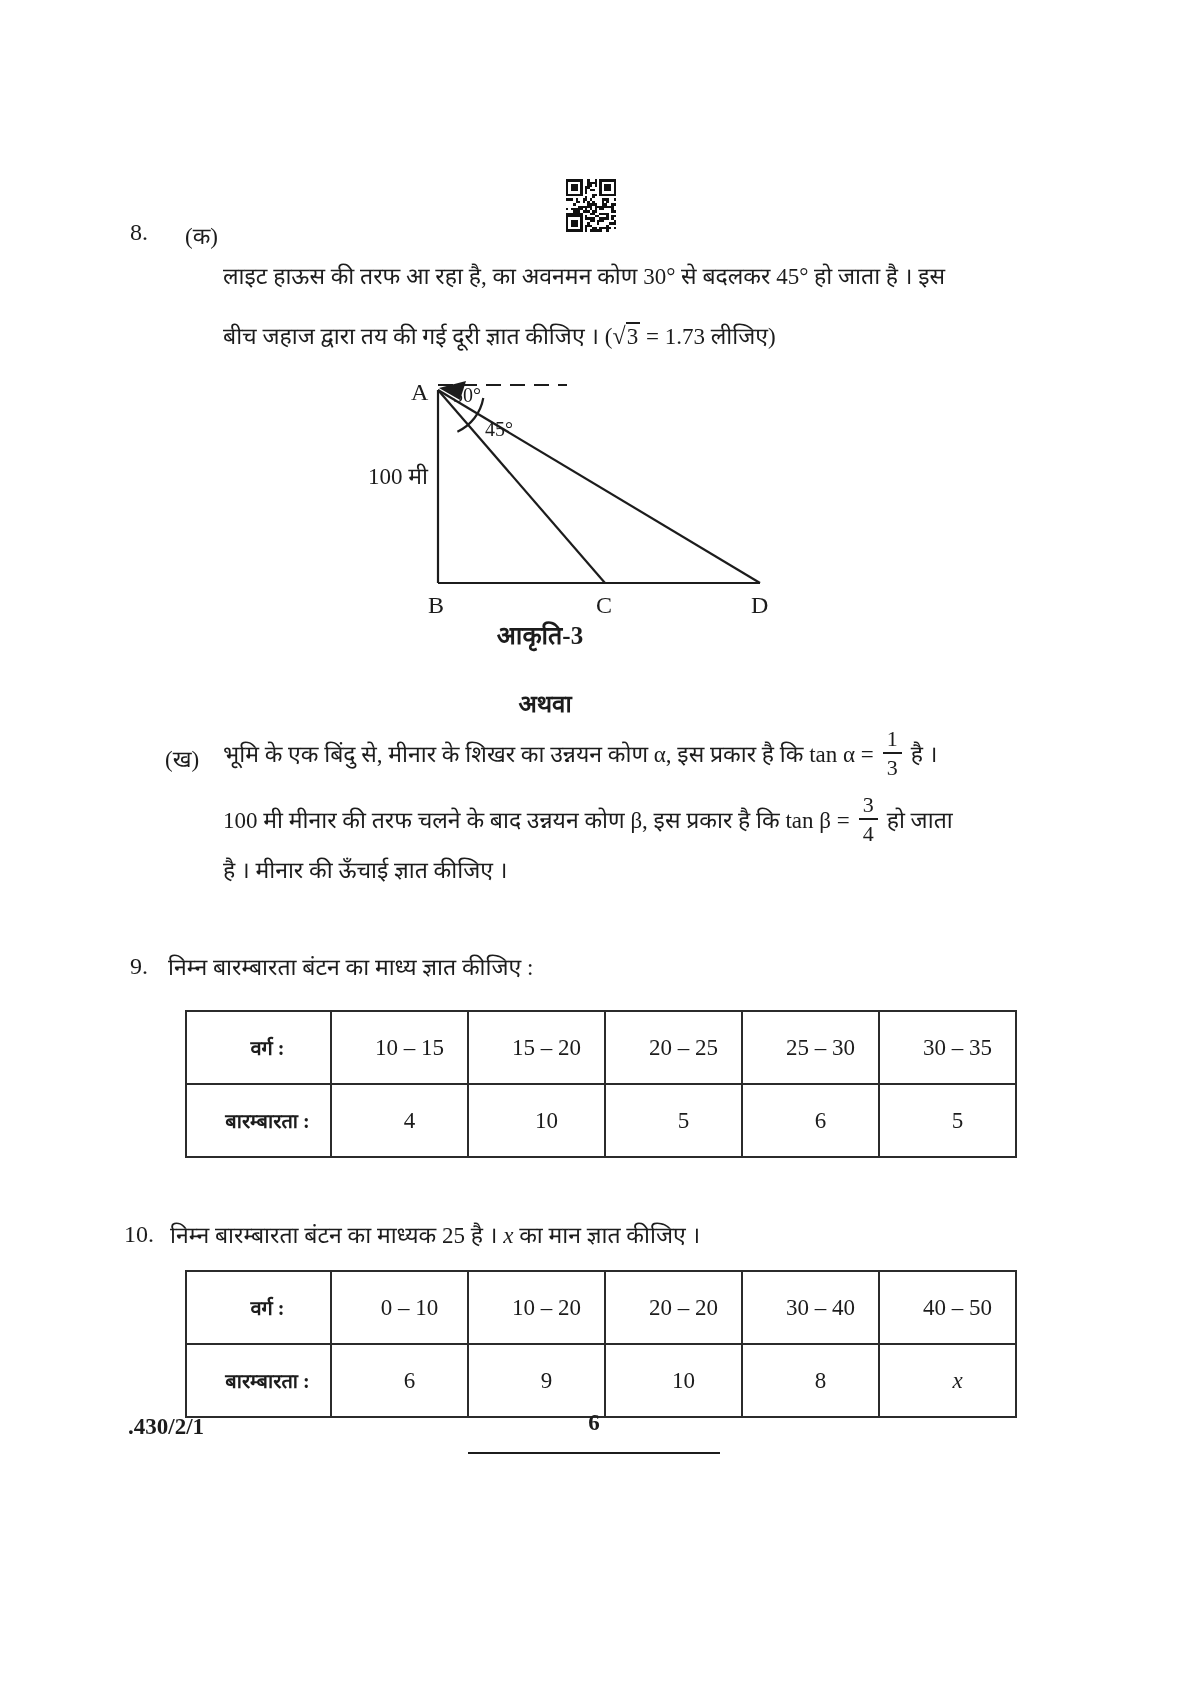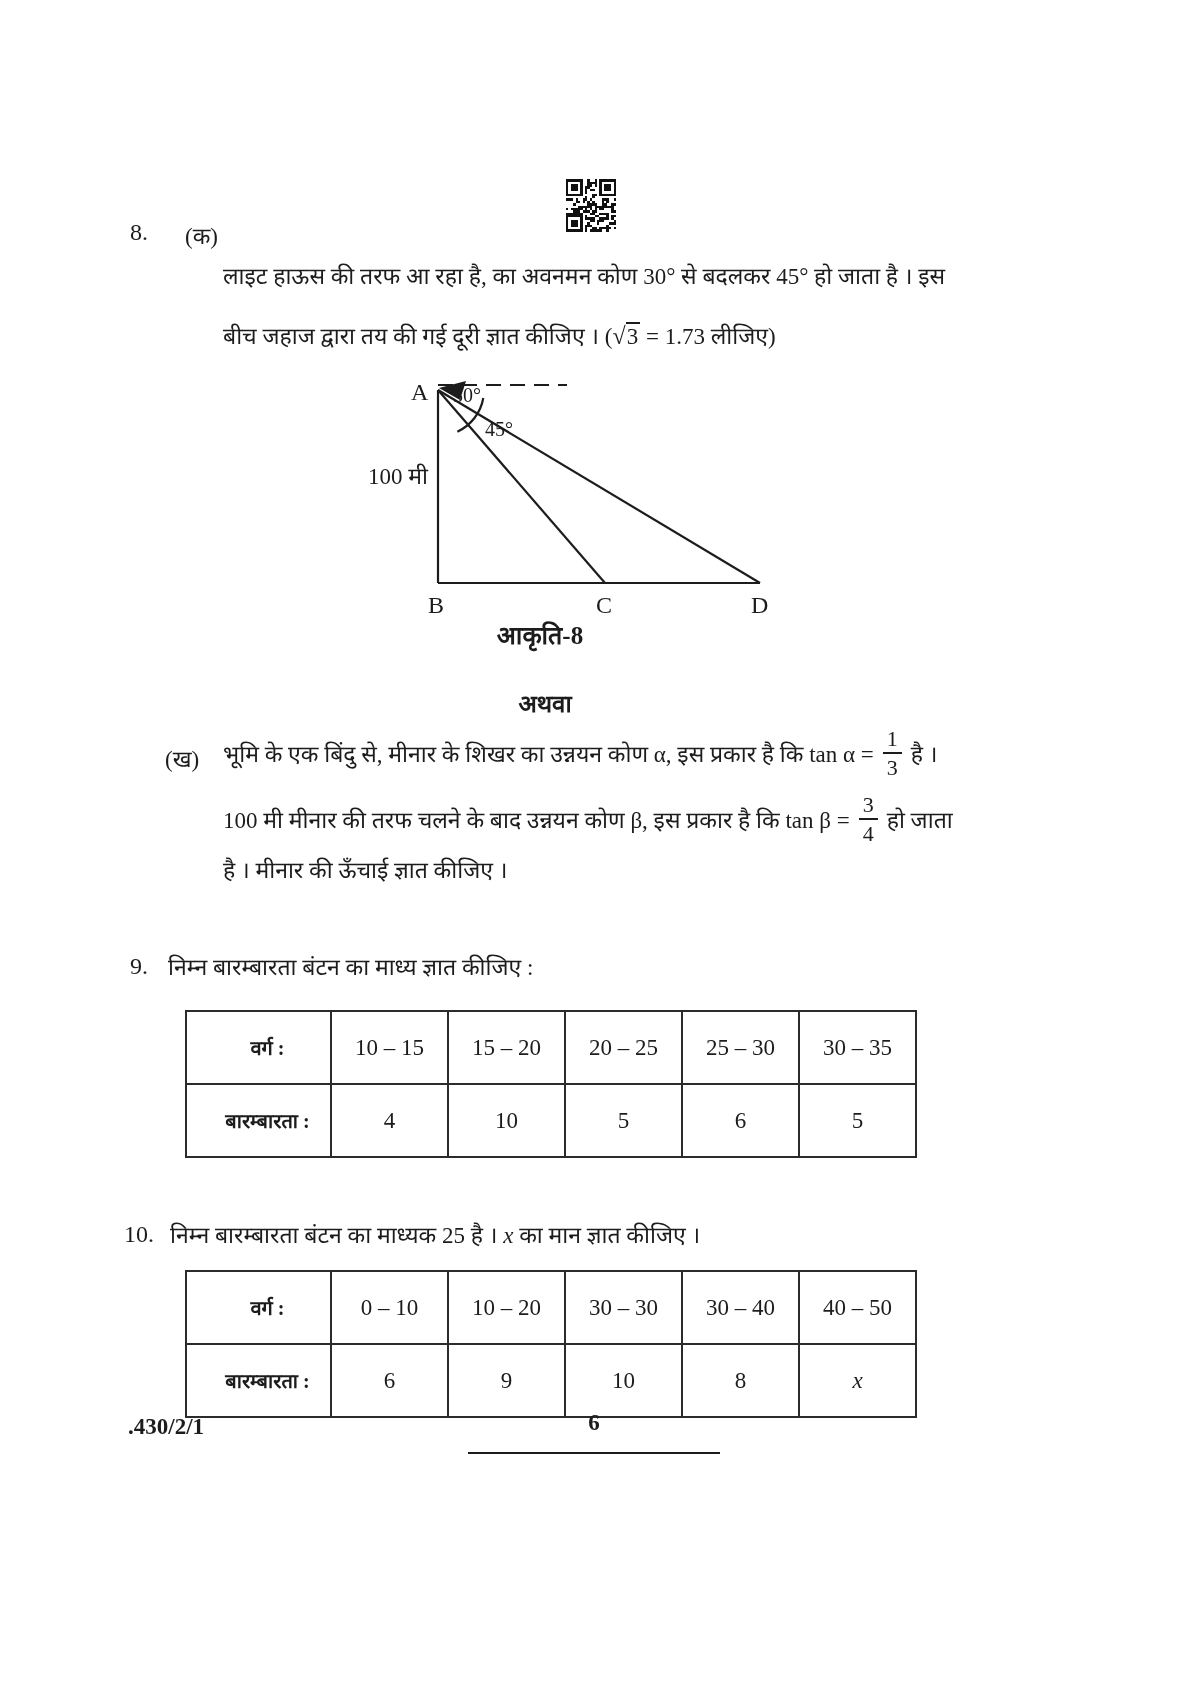--- a/index.html
+++ b/index.html
@@ -41,21 +41,21 @@
   #q9-table{left:185px;top:1010px;}
   #q10-num{left:124px;top:1221px;}
   #q10-text{left:170px;top:1221px;}
   #q10-table{left:185px;top:1270px;}
   table.freq{border-collapse:collapse;table-layout:fixed;}
   table.freq td{
     border:2px solid #2b2b2b;height:71px;text-align:center;vertical-align:middle;
     font-size:23px;padding:0;
   }
   table.freq td.lbl{width:125px;text-align:center;padding-left:18px;font-weight:bold;font-size:20px;}
-  table.freq td.val{width:115px;}
+  table.freq td.val{width:115px;padding-left:20px;}
   .ital{font-style:italic;}
   
   #footer-code{left:128px;top:1414px;font-weight:bold;font-size:23px;white-space:pre;}
   #page-num{left:468px;top:1410px;width:252px;text-align:center;font-weight:bold;font-size:23px;}
   #page-rule{left:468px;top:1452px;width:252px;height:0;border-top:2px solid #1c1c1c;}
 </style>
 </head>
 <body>
 
 <div id="page">
@@ -246,21 +246,21 @@
 
       <text x="76" y="50" font-size="24" stroke="none">A</text>
       <text x="93" y="263" font-size="24" stroke="none">B</text>
       <text x="261" y="263" font-size="24" stroke="none">C</text>
       <text x="416" y="263" font-size="24" stroke="none">D</text>
       <text x="93" y="134" font-size="23" text-anchor="end" stroke="none">100 मी</text>
       <text x="118" y="52" font-size="20" stroke="none">30°</text>
       <text x="150" y="86" font-size="20" stroke="none">45°</text>
     </svg>
   </div>
-  <div id="fig-caption" class="abs">आकृति-8</div>
+  <div id="fig-caption" class="abs">आकृति-3</div>
 
   <div id="or-text" class="abs">अथवा</div>
 
   <div id="q8b-label" class="abs">(ख)</div>
   <div id="q8b-l1" class="abs fline"><span>भूमि के एक बिंदु से, मीनार के शिखर का उन्नयन कोण α, इस प्रकार है कि tan α =</span><span class="frac"><span class="fnum">1</span><span class="fden">3</span></span><span>है ।</span></div>
   <div id="q8b-l2" class="abs fline"><span>100 मी मीनार की तरफ चलने के बाद उन्नयन कोण β, इस प्रकार है कि tan β =</span><span class="frac"><span class="fnum">3</span><span class="fden">4</span></span><span>हो जाता</span></div>
   <div id="q8b-l3" class="abs txt">है । मीनार की ऊँचाई ज्ञात कीजिए ।</div>
 
   <div id="q9-num" class="abs qnum">9.</div>
   <div id="q9-text" class="abs txt">निम्न बारम्बारता बंटन का माध्य ज्ञात कीजिए :</div>
@@ -286,21 +286,21 @@
     </table>
 
   <div id="q10-num" class="abs qnum">10.</div>
   <div id="q10-text" class="abs txt"><span>निम्न बारम्बारता बंटन का माध्यक 25 है । </span><span class="ital">x</span><span> का मान ज्ञात कीजिए ।</span></div>
   <table id="q10-table" class="abs freq">
     <tbody>
         <tr>
       <td class="lbl">वर्ग :</td>
       <td class="val">0 – 10</td>
       <td class="val">10 – 20</td>
-      <td class="val">30 – 30</td>
+      <td class="val">20 – 20</td>
       <td class="val">30 – 40</td>
       <td class="val">40 – 50</td>
     </tr>
     <tr>
       <td class="lbl">बारम्बारता :</td>
       <td class="val">6</td>
       <td class="val">9</td>
       <td class="val">10</td>
       <td class="val">8</td>
       <td class="val ital">x</td>

